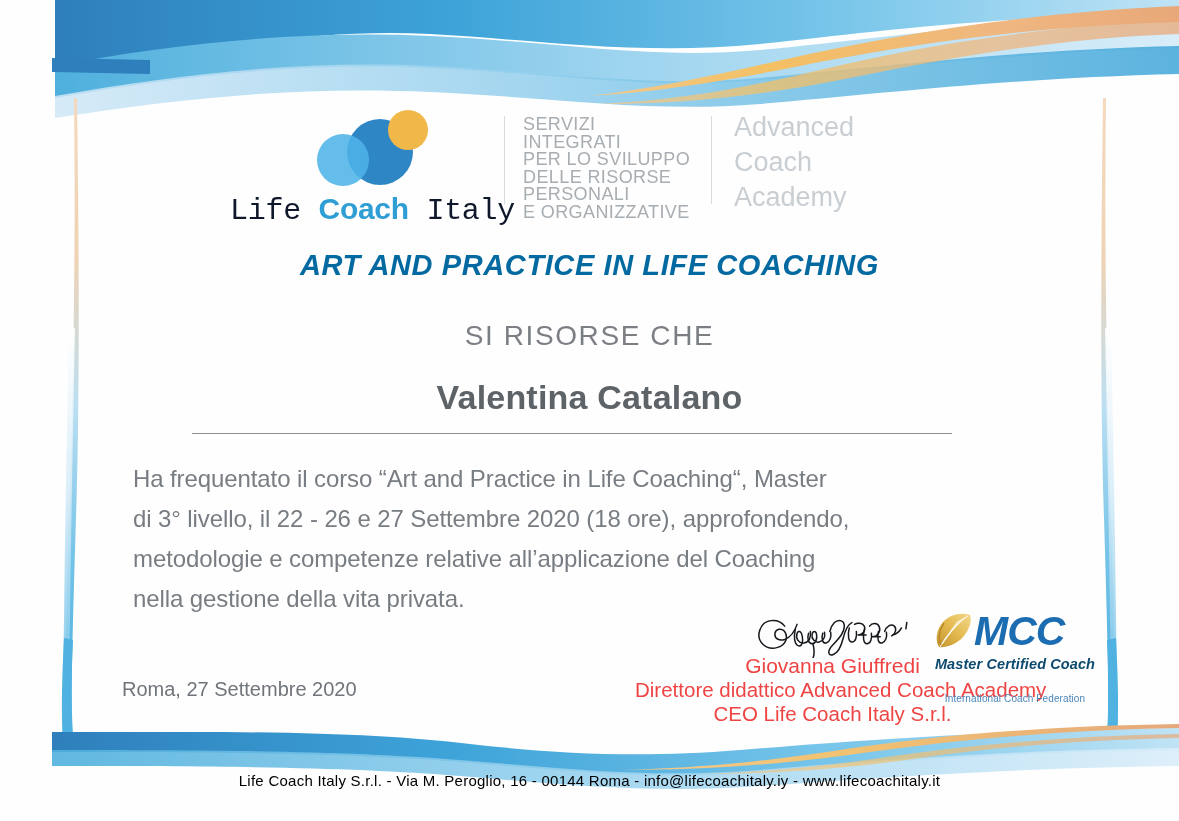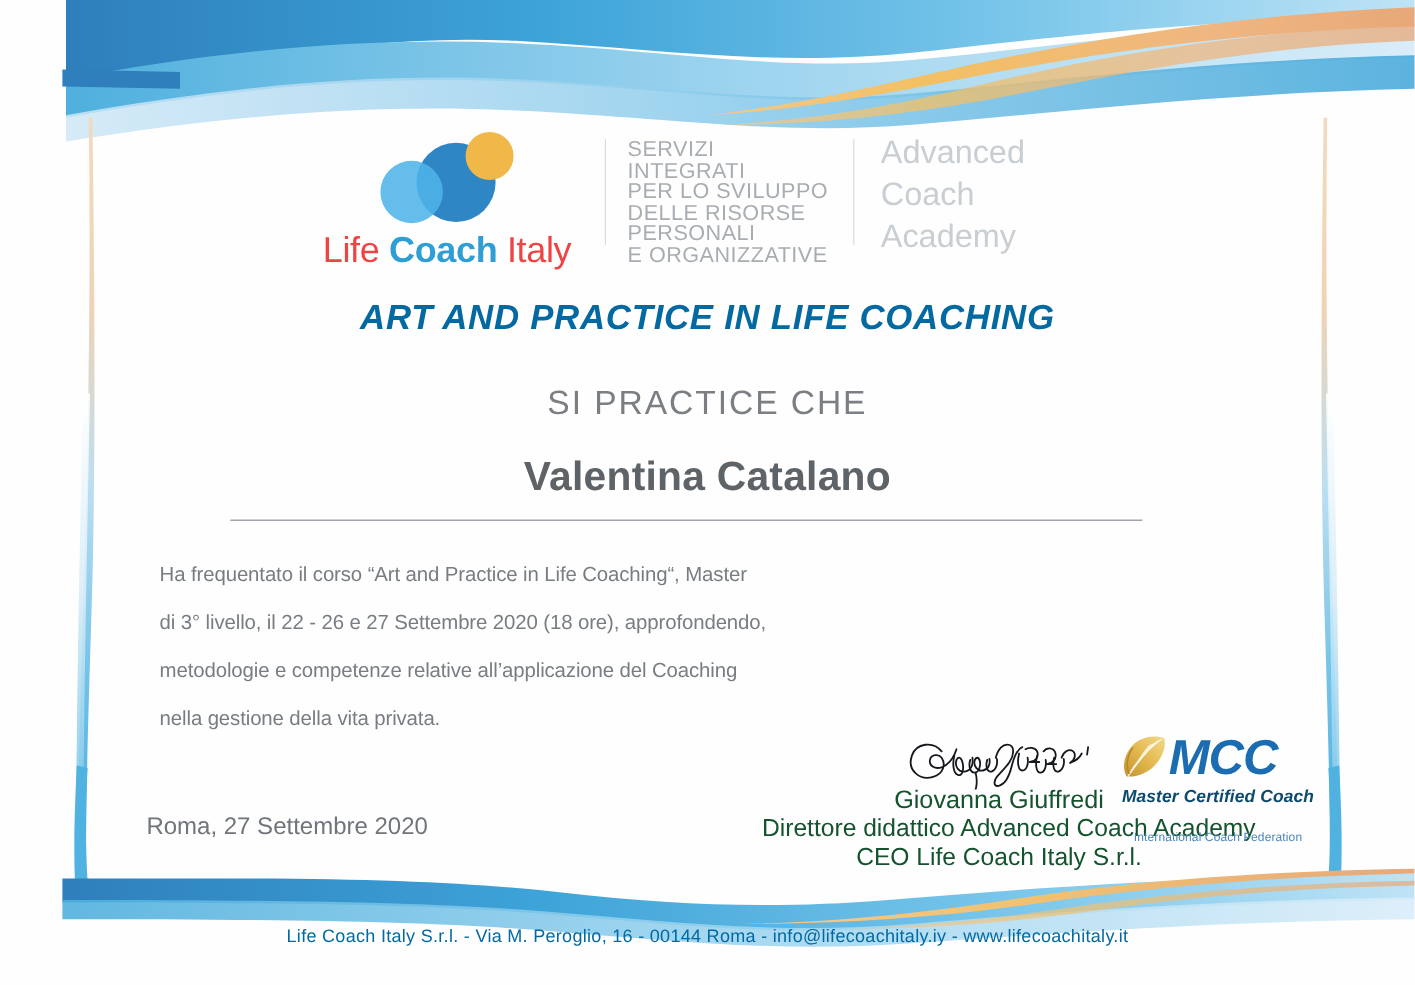--- a/index.html
+++ b/index.html
@@ -43,21 +43,21 @@
     flex-direction: column;
     align-items: center;
   }
   #lci-circles { width: 130px; height: 82px; }
   #lci-wordmark {
     margin-top: 2px;
     font-size: 30px;
     letter-spacing: -0.3px;
     white-space: nowrap;
   }
-  #lci-wordmark .gray { color: #ef4444; }
+  #lci-wordmark .gray { color: #0f172a; font-family: Liberation Mono, monospace; }
   #lci-wordmark .blue { color: #2f9ed4; font-weight: bold; }
 
   #divider-v {
     width: 1px;
     height: 88px;
     background: #d9dcdf;
     margin: 8px 18px 0 14px;
   }
   #tagline {
     font-size: 18px;
@@ -120,38 +120,38 @@
     width: 760px;
     height: 1px;
     background: #8b9097;
   }
 
   
   #body-text {
     position: absolute;
     left: 133px; top: 459px;
     width: 930px;
-    font-size: 17px;
+    font-size: 24px;
     line-height: 40px;
     color: #787d83;
     letter-spacing: -0.1px;
   }
 
   
   #signature-block {
     position: absolute;
     left: 635px; top: 612px;
     width: 395px;
     text-align: center;
   }
   #signature-mark { height: 46px; margin-bottom: -8px; }
   .sig-line {
     font-size: 20.5px;
     line-height: 24px;
-    color: #14532d;
+    color: #ef4444;
     white-space: nowrap;
   }
   #sig-name { font-size: 21px; }
 
   
   #mcc-logo {
     position: absolute;
     left: 932px; top: 607px;
     width: 166px;
   }
@@ -190,21 +190,21 @@
     color: #70757b;
   }
 
   
   #footer-text {
     position: absolute;
     left: 0; top: 772px;
     width: 1179px;
     text-align: center;
     font-size: 15px;
-    color: #0369a1;
+    color: #000000;
     letter-spacing: 0.25px;
   }
 </style>
 </head>
 <body>
 
 <div id="certificate">
 
   <svg id="top-wave" class="deco" viewBox="0 0 1179 130" preserveAspectRatio="none">
     <defs>
@@ -355,21 +355,21 @@
 
     <div id="aca-name">
       <div>Advanced</div>
       <div>Coach</div>
       <div>Academy</div>
     </div>
   </div>
 
   <div id="course-title">ART AND PRACTICE IN LIFE COACHING</div>
 
-  <div id="attest-line">SI  PRACTICE CHE</div>
+  <div id="attest-line">SI  RISORSE CHE</div>
   <div id="recipient-name">Valentina Catalano</div>
   <div id="name-rule"></div>
 
   <div id="body-text">
     <div>Ha frequentato il corso “Art and Practice in Life Coaching“, Master</div>
     <div>di 3°  livello,  il 22 - 26 e 27 Settembre 2020 (18 ore), approfondendo,</div>
     <div>metodologie e competenze  relative all’applicazione del  Coaching</div>
     <div>nella gestione della vita privata.</div>
   </div>
 

